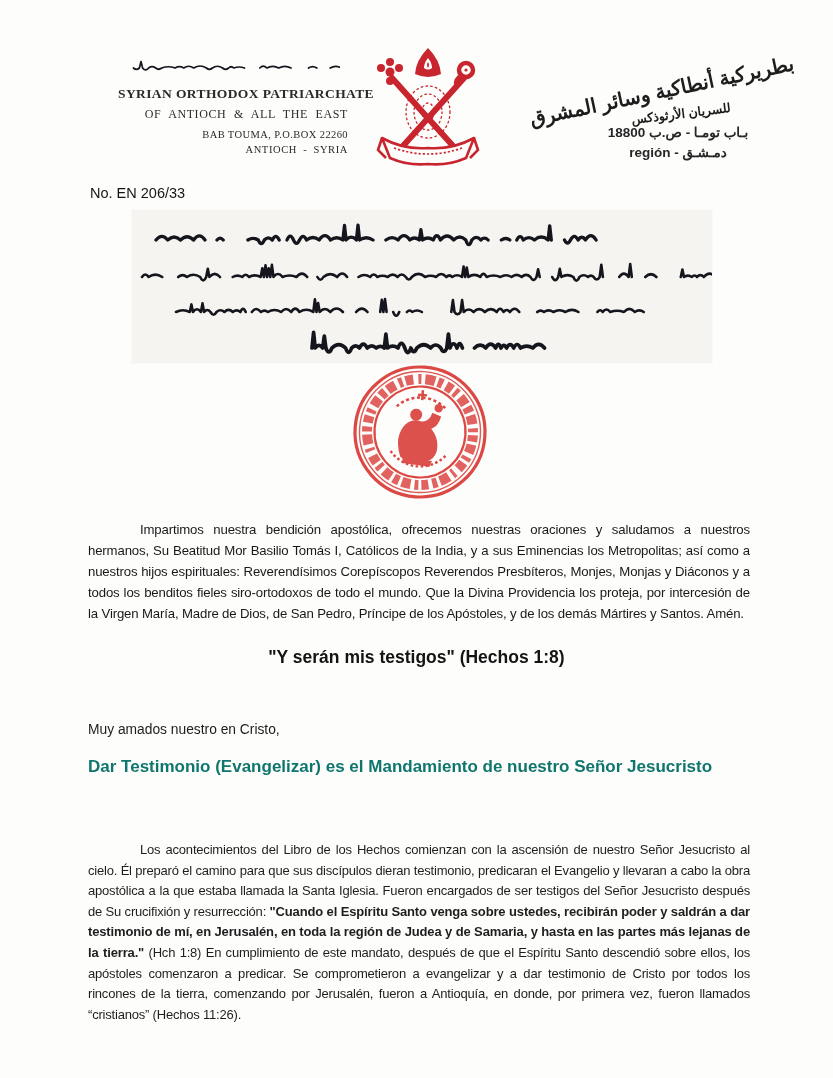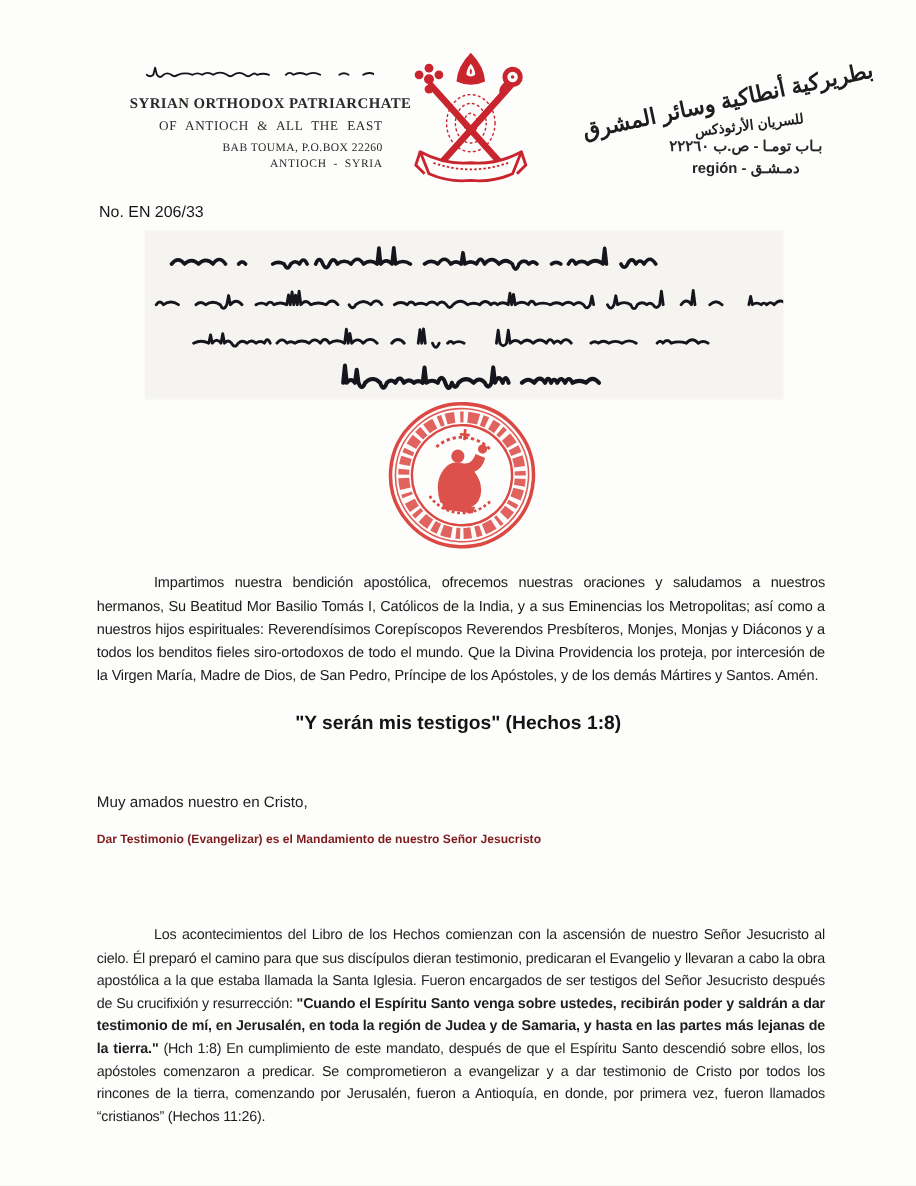--- a/index.html
+++ b/index.html
@@ -32,21 +32,21 @@
   .scan-block{position:absolute;left:132px;top:210px;width:580px;height:153px;
     background:#f5f4f1;box-shadow:0 0 0 1px rgba(0,0,0,0.015);}
   
   .seal{position:absolute;left:350px;top:362px;}
   
   .p1{position:absolute;left:88px;top:506px;width:662px;font-size:13.2px;font-weight:normal;
     line-height:21px;text-align:justify;text-indent:52px;letter-spacing:-.15px;color:#191919;}
   .heading{position:absolute;left:0;top:647px;width:833px;text-align:center;
     font-size:17.5px;font-weight:bold;color:#141414;}
   .salutation{position:absolute;left:88px;top:722px;font-size:13.8px;color:#1d1d1d;}
-  .subheading{position:absolute;left:88px;top:757px;font-size:11px;font-weight:bold;color:#7f1d1d;}
+  .subheading{position:absolute;left:88px;top:757px;font-size:17px;font-weight:bold;color:#0f766e;}
   .p2{position:absolute;left:88px;top:827px;width:662px;font-size:13px;line-height:20.6px;
     text-align:justify;text-indent:52px;letter-spacing:-.2px;color:#1e1e1e;}
   .p2 b{letter-spacing:-.15px;}
   svg{display:block;}
 </style>
 </head>
 <body>
 
 <div class="page">
 
@@ -93,21 +93,21 @@
       <path d="M16,96 l8,20 q18,8 38,6 q20,2 38,-6 l8,-20 q-22,12 -46,10 q-24,2 -46,-10 z" fill="#fdfdfc" stroke="#c8252e" stroke-width="2.6" stroke-linejoin="round"></path>
       <path d="M28,106 q34,12 68,0" stroke="#c8252e" stroke-width="1.7" fill="none" stroke-dasharray="2.2 2"></path>
       <path d="M16,96 l-4,12 8,8" fill="none" stroke="#c8252e" stroke-width="2.6"></path>
       <path d="M108,96 l4,12 -8,8" fill="none" stroke="#c8252e" stroke-width="2.6"></path>
     </g>
   </svg>
 
   <div class="lh-right">
     <div class="calli1">بطريركية أنطاكية وسائر المشرق</div>
     <div class="calli2">للسريان الأرثوذكس</div>
-    <div class="ar-addr l1">بـاب تومـا - ص.ب ٢٢٢٦٠</div>
+    <div class="ar-addr l1">بـاب تومـا - ص.ب 18800</div>
     <div class="ar-addr l2">دمـشـق - región</div>
   </div>
 
   <div class="refno">No. EN 206/33</div>
 
   <div class="scan-block">
     <svg width="580" height="153">
         <path d="M24 30 q5.9 -7.4 11.7 0 q6.4 -6.1 12.8 0 q6.6 -6.5 13.1 0 q5.7 -8.2 11.4 0 m12.0 0 q3.1 -3.8 6.2 0 m12.7 0 m12.0 0 q5.2 -3.1 10.4 0 q3 7.0 6 0 q4.0 -4.2 8.0 0 q3.5 -7.3 6.9 0 m7.8 0 q3.2 -7.9 6.5 0 q3 6.6 6 0 q3.5 -7.4 7.1 0 q6.3 -5.0 12.6 0 q5.7 -8.7 11.3 0 q6.2 -4.6 12.4 0 l1.6 -14.5 l1.6 14.5 q5.1 -5.6 10.3 0 l1.6 -14.8 l1.6 14.8 q6.7 -4.5 13.4 0 m12.9 0 q6.1 -4.8 12.2 0 q5.8 -8.7 11.7 0 q4.7 -4.0 9.5 0 l1.6 -10.3 l1.6 10.3 q5.4 -4.0 10.7 0 q3.6 -8.5 7.3 0 q6.6 -8.0 13.1 0 q6.1 -5.9 12.2 0 q3 9.4 6 0 q4.5 -5.2 9.0 0 q3.7 -3.9 7.3 0 m13.3 0 q4.2 -3.1 8.4 0 m7.0 0 q3.3 -6.8 6.5 0 q5.6 -4.7 11.1 0 q6.9 -5.9 13.7 0 l1.6 -14.2 l1.6 14.2 m13.2 0 q3 6.0 6 0 q3.8 -7.4 7.6 0 q3.7 -5.5 7.4 0 q5.3 -8.6 10.6 0" fill="none" stroke="#15151d" stroke-width="3.3" stroke-linecap="round" stroke-linejoin="round"></path>
         <path d="M10 67 q3.3 -4.9 6.6 0 q6.8 -4.8 13.6 0 m16.0 0 q4.4 -3.8 8.7 0 q6.7 -4.5 13.3 0 q3 6.7 6 0 l1.6 -8.3 l1.6 8.3 q5.3 -6.2 10.6 0 m12.7 0 q4.8 -2.8 9.6 0 q3.3 -4.6 6.7 0 q5.8 -3.2 11.7 0 l1.6 -8.8 l1.6 8.8 l1.6 -11.6 l1.6 11.6 l1.6 -8.7 l1.6 8.7 l1.6 -12.2 l1.6 12.2 q4.5 -5.9 9.0 0 q7.0 -3.0 14.0 0 q5.4 -6.8 10.7 0 m10.2 0 q3 5.6 6 0 q6.9 -5.7 13.8 0 q5.0 -7.0 9.9 0 m11.4 0 q5.8 -3.9 11.7 0 q3.5 -5.0 7.1 0 q5.2 -2.6 10.4 0 q5.0 -4.8 9.9 0 q4.1 -4.9 8.2 0 q3 5.0 6 0 q6.6 -6.1 13.3 0 q5.5 -2.6 11.0 0 q5.1 -5.9 10.2 0 q3.0 -3.0 6.0 0 q4.8 -3.5 9.7 0 l1.6 -10.5 l1.6 10.5 l1.6 -9.4 l1.6 9.4 q5.9 -4.3 11.9 0 q3.1 -6.2 6.3 0 q6.9 -2.9 13.8 0 q5.5 -3.5 11.1 0 q5.1 -4.3 10.2 0 q4.4 -4.1 8.8 0 q3 5.8 6 0 l1.6 -7.8 l1.6 7.8 m12.5 0 q3 6.3 6 0 l1.6 -8.1 l1.6 8.1 q6.0 -3.8 12.0 0 q3 7.2 6 0 q4.3 -3.5 8.6 0 q2.9 -2.7 5.7 0 q3 5.0 6 0 l1.6 -12.3 l1.6 12.3 m16.3 0 q4.7 -6.7 9.4 0 l1.6 -12.9 l1.6 12.9 m13.5 0 q5.6 -5.5 11.1 0 m18.0 0 m6.4 0 l1.6 -7.5 l1.6 7.5 q3.9 -2.9 7.9 0 q2.6 -2.9 5.1 0 q3.4 -3.8 6.8 0 q5.7 -6.8 11.5 0" fill="none" stroke="#15151d" stroke-width="2.6" stroke-linecap="round" stroke-linejoin="round"></path>
         <path d="M44 102 q6.9 -3.6 13.8 0 l1.6 -7.6 l1.6 7.6 q4.0 -5.4 7.9 0 l1.6 -8.6 l1.6 8.6 q3.2 -4.0 6.4 0 q3 5.4 6 0 q3.9 -3.5 7.9 0 q4.2 -4.1 8.4 0 q3.8 -3.1 7.6 0 q2.6 -6.2 5.3 0 m6.1 0 q4.5 -6.1 9.1 0 q3.5 -2.8 7.0 0 q6.6 -4.0 13.2 0 q5.0 -6.1 10.1 0 q4.1 -6.7 8.2 0 q7.0 -4.4 13.9 0 l1.6 -12.7 l1.6 12.7 l1.6 -8.9 l1.6 8.9 q5.3 -6.0 10.5 0 q6.3 -6.9 12.7 0 m13.2 0 q5.7 -6.7 11.4 0 m12.7 0 l1.6 -12.2 l1.6 12.2 l1.6 -12.9 l1.6 12.9 m6.6 0 q3 7.5 6 0 m7.7 0 q2.7 -3.0 5.3 0 q4.8 -2.9 9.7 0 m13.9 0 m15.5 0 l1.6 -11.9 l1.6 11.9 q3 4.6 6 0 l1.6 -11.9 l1.6 11.9 q5.0 -5.0 9.9 0 q5.6 -5.6 11.2 0 q6.0 -5.9 12.0 0 q3.3 -6.5 6.7 0 q3.2 -4.0 6.4 0 q4.7 -6.5 9.4 0 m17.9 0 q3.4 -2.8 6.8 0 q4.6 -3.4 9.3 0 q6.1 -3.4 12.2 0 q6.4 -4.2 12.9 0 m11.3 0 m7.7 0 q2.7 -3.6 5.3 0 q3.8 -4.9 7.5 0 q6.8 -2.5 13.7 0 q5.5 -6.3 10.9 0 q4.5 -3.1 8.9 0" fill="none" stroke="#15151d" stroke-width="2.6" stroke-linecap="round" stroke-linejoin="round"></path>

